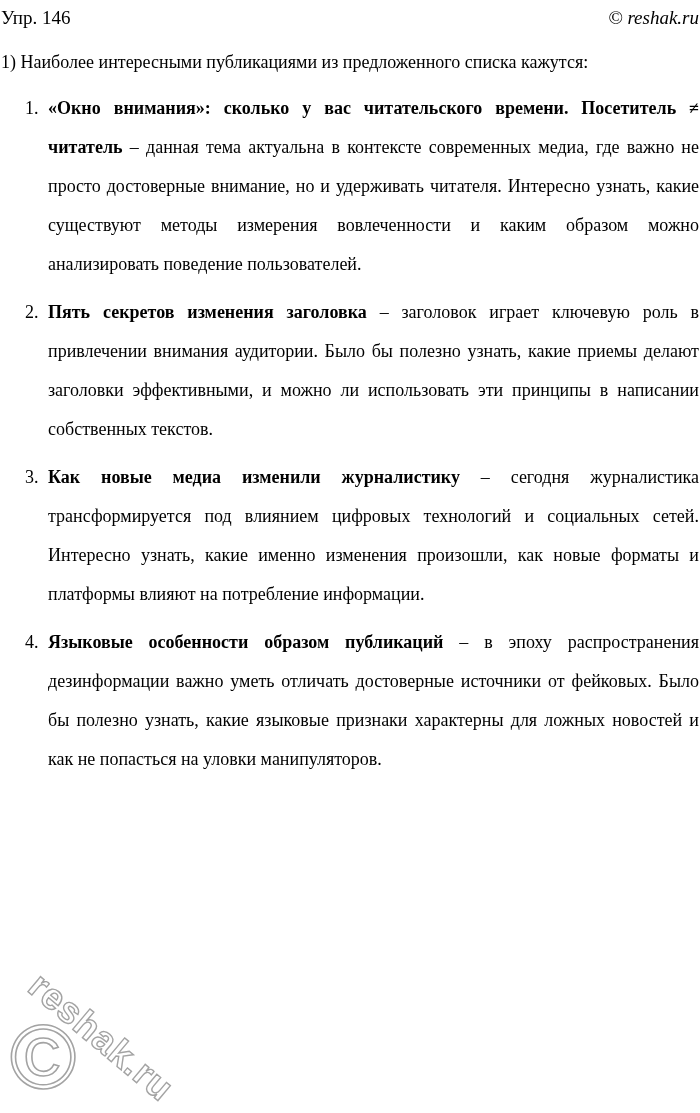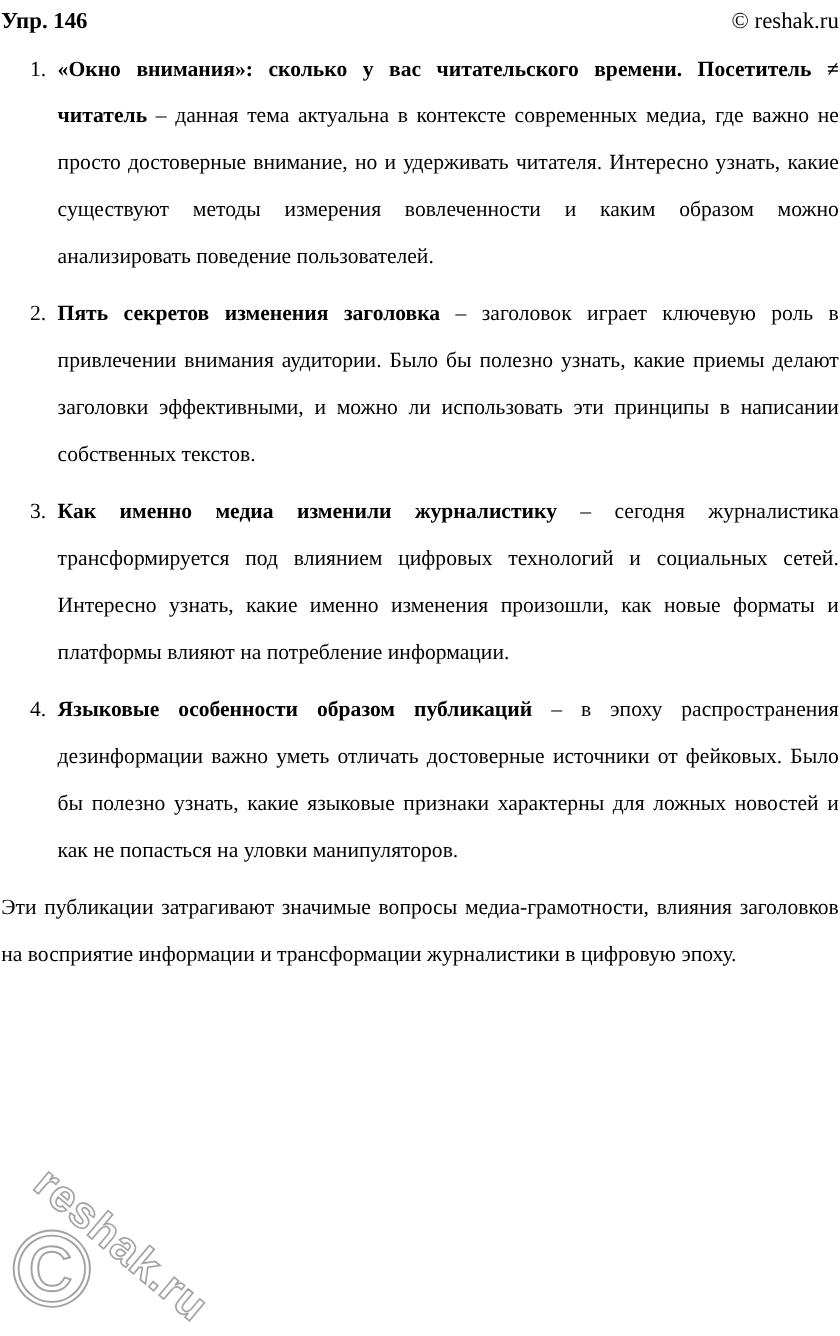--- a/index.html
+++ b/index.html
@@ -9,22 +9,22 @@
     font-family:"Liberation Serif", serif;
     font-size:18px;
     overflow:hidden;
     position:relative;
   }
   .content{position:relative;z-index:1;padding:0 1px;}
   .header{
     display:flex;justify-content:space-between;align-items:flex-start;
     padding-top:5px;line-height:26px;font-size:19px;
   }
-  .exercise{font-weight:bold;}
-  .copyright{font-weight:normal;}
+  .exercise{font-weight:normal;}
+  .copyright{font-weight:normal;font-style:italic;}
   .intro{margin:12px 0 0 0;line-height:39px;text-align:justify;}
   .list{margin-top:7px;}
   .item{
     position:relative;margin:0 0 9px 0;padding-left:47px;
     line-height:39px;text-align:justify;
   }
   .item .num{position:absolute;left:24px;top:0;}
   .item .title{font-weight:bold;}
   .conclusion{margin:0;line-height:39px;text-align:justify;}
   .watermark{
@@ -40,40 +40,40 @@
   <text x="10" y="150" font-family="Liberation Sans, sans-serif" font-size="90" fill="#ffffff" stroke="#a3a3a3" stroke-width="1.6">©</text>
 </svg>
 
 <div class="content">
 
   <div class="header">
     <span class="exercise">Упр. 146</span>
     <span class="copyright">© reshak.ru</span>
   </div>
 
+  <p class="intro">1) Наиболее интересными публикациями из предложенного списка кажутся:</p>
 
   <div class="list">
 
     <div class="item">
       <span class="num">1.</span>
       <span class="title">«Окно внимания»: сколько у вас читательского времени. Посетитель ≠ читатель</span><span class="body"> – данная тема актуальна в контексте современных медиа, где важно не просто достоверные внимание, но и удерживать читателя. Интересно узнать, какие существуют методы измерения вовлеченности и каким образом можно анализировать поведение пользователей.</span>
     </div>
 
     <div class="item">
       <span class="num">2.</span>
       <span class="title">Пять секретов изменения заголовка</span><span class="body"> – заголовок играет ключевую роль в привлечении внимания аудитории. Было бы полезно узнать, какие приемы делают заголовки эффективными, и можно ли использовать эти принципы в написании собственных текстов.</span>
     </div>
 
     <div class="item">
       <span class="num">3.</span>
-      <span class="title">Как именно медиа изменили журналистику</span><span class="body"> – сегодня журналистика трансформируется под влиянием цифровых технологий и социальных сетей. Интересно узнать, какие именно изменения произошли, как новые форматы и платформы влияют на потребление информации.</span>
+      <span class="title">Как новые медиа изменили журналистику</span><span class="body"> – сегодня журналистика трансформируется под влиянием цифровых технологий и социальных сетей. Интересно узнать, какие именно изменения произошли, как новые форматы и платформы влияют на потребление информации.</span>
     </div>
 
     <div class="item">
       <span class="num">4.</span>
       <span class="title">Языковые особенности образом публикаций</span><span class="body"> – в эпоху распространения дезинформации важно уметь отличать достоверные источники от фейковых. Было бы полезно узнать, какие языковые признаки характерны для ложных новостей и как не попасться на уловки манипуляторов.</span>
     </div>
 
   </div>
 
-  <p class="conclusion">Эти публикации затрагивают значимые вопросы медиа-грамотности, влияния заголовков на восприятие информации и трансформации журналистики в цифровую эпоху.</p>
 
 </div>
 
 </body></html>

